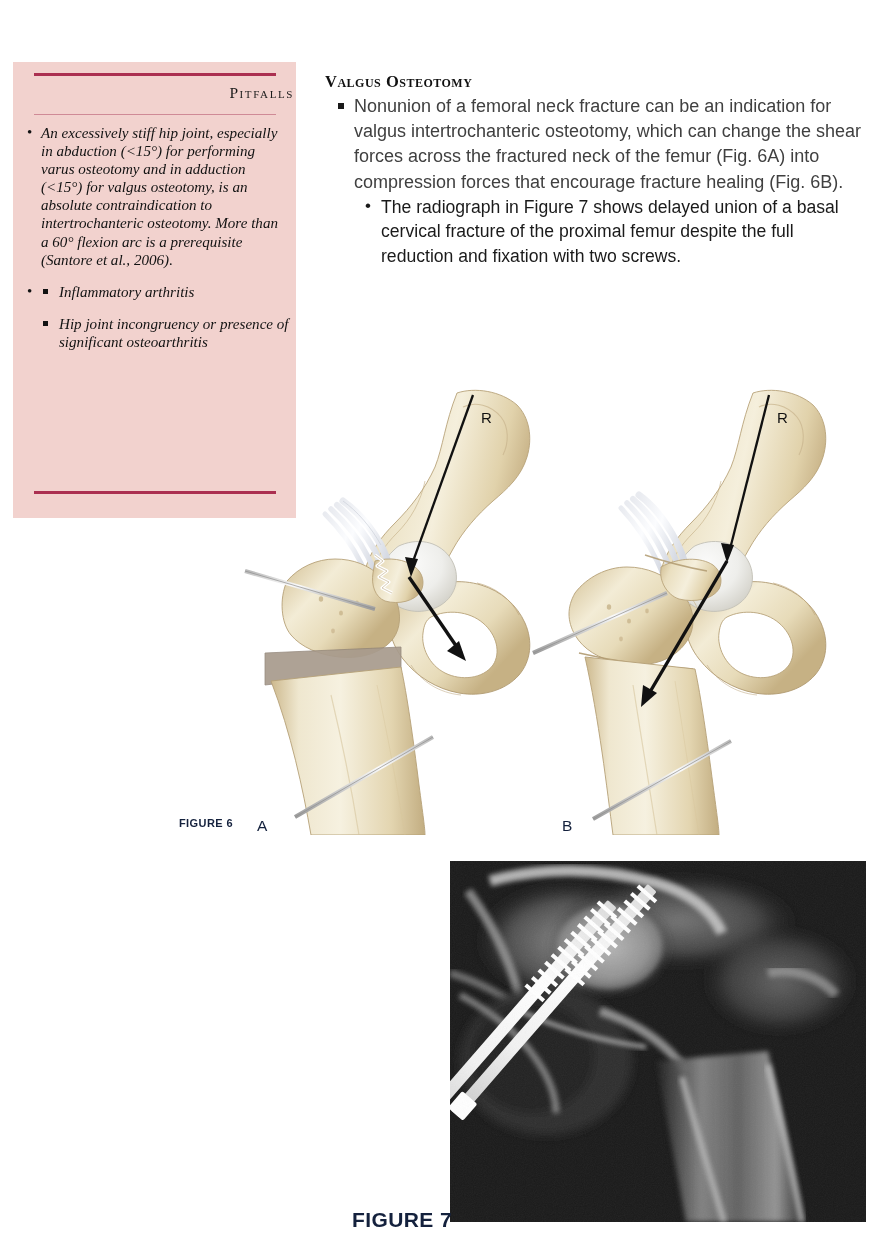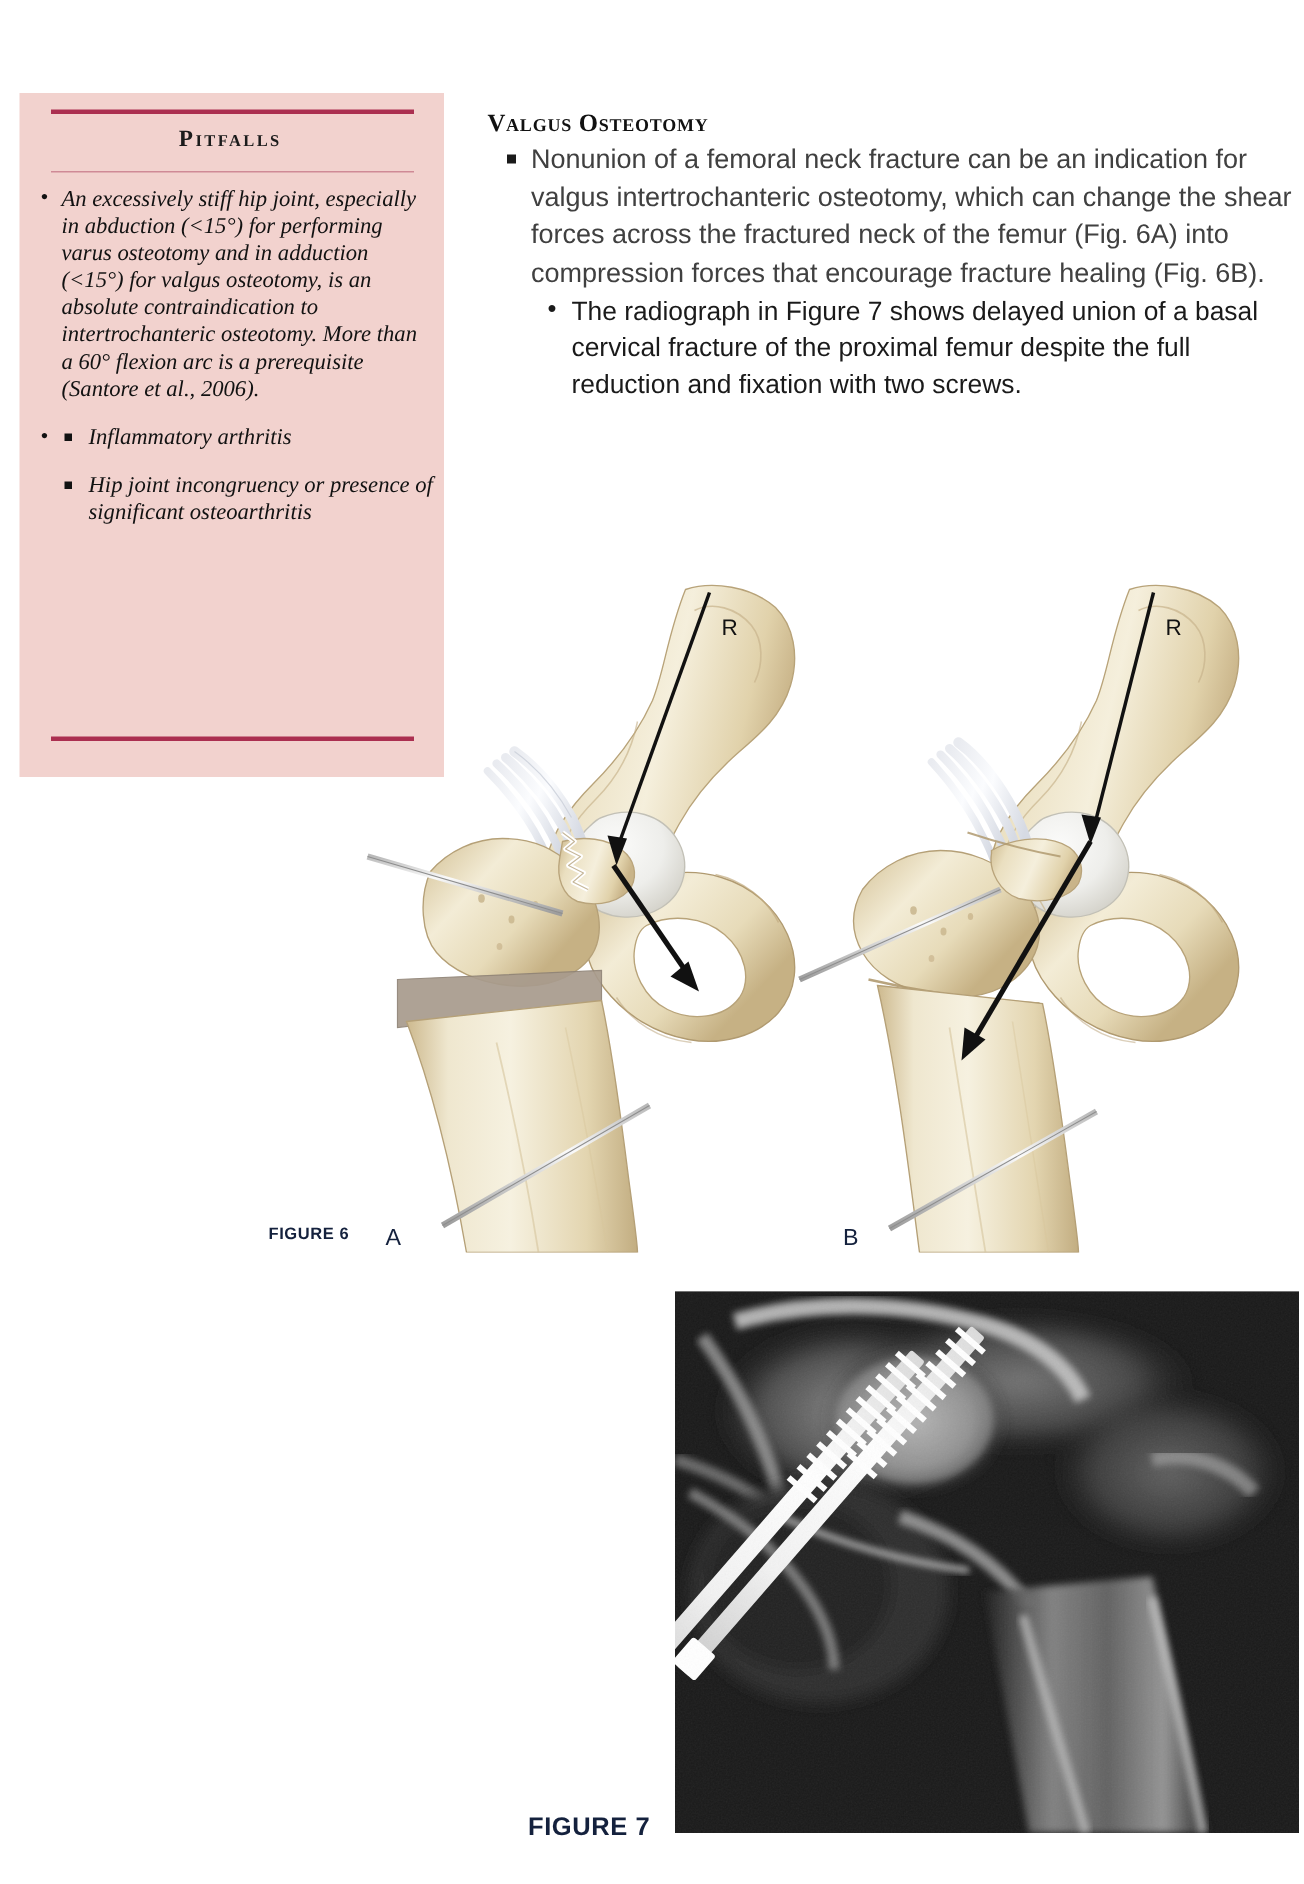--- a/index.html
+++ b/index.html
@@ -20,24 +20,24 @@
     background:#f2d2ce;
     box-sizing:border-box;
   }
   #pitfalls-rule-top{
     position:absolute; left:21px; top:11px;
     width:242px; height:3px;
     background:#ab2f50;
   }
   #pitfalls-title{
     position:absolute; left:0; top:22px; width:281px;
-    text-align:center;
+    text-align:right;
     font-family:"Liberation Serif", serif;
     font-size:15.5px;
-    font-weight:bold;
+    font-weight:normal;
     letter-spacing:1.6px;
     color:#1b1b1b;
     font-variant:small-caps;
   }
   #pitfalls-rule-mid{
     position:absolute; left:21px; top:52px;
     width:242px; height:1px;
     background:#cf8a96;
   }
   #pitfalls-rule-bottom{
@@ -148,21 +148,21 @@
   #radiograph{
     position:absolute;
     left:450px; top:861px;
     width:416px; height:361px;
     background:#000;
     overflow:hidden;
   }
   #xray-svg{ display:block; width:416px; height:361px; }
   #fig7-caption{
     position:absolute; left:352px; top:1208px;
-    font-size:17px; font-weight:bold; letter-spacing:0.4px;
+    font-size:21px; font-weight:bold; letter-spacing:0.4px;
     color:#14213d;
   }
 </style>
 </head>
 <body>
 
 <div id="pitfalls-box">
   <div id="pitfalls-rule-top"></div>
   <div id="pitfalls-title">Pitfalls</div>
   <div id="pitfalls-rule-mid"></div>

